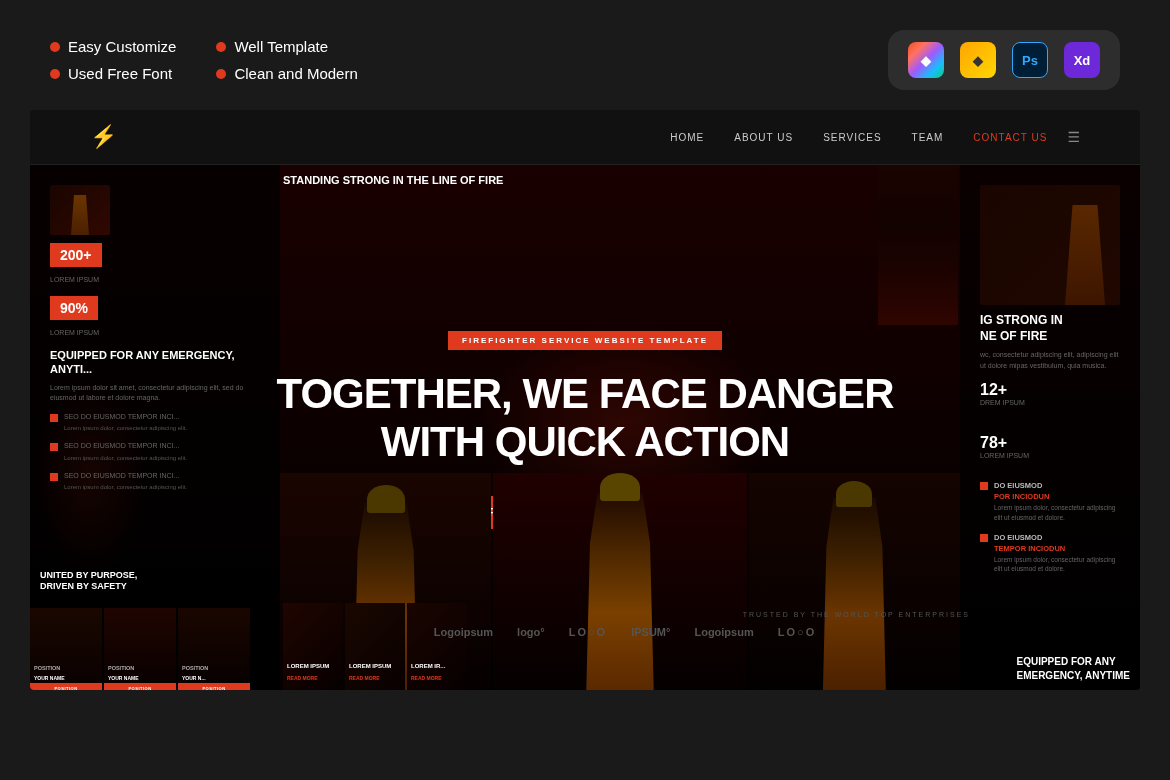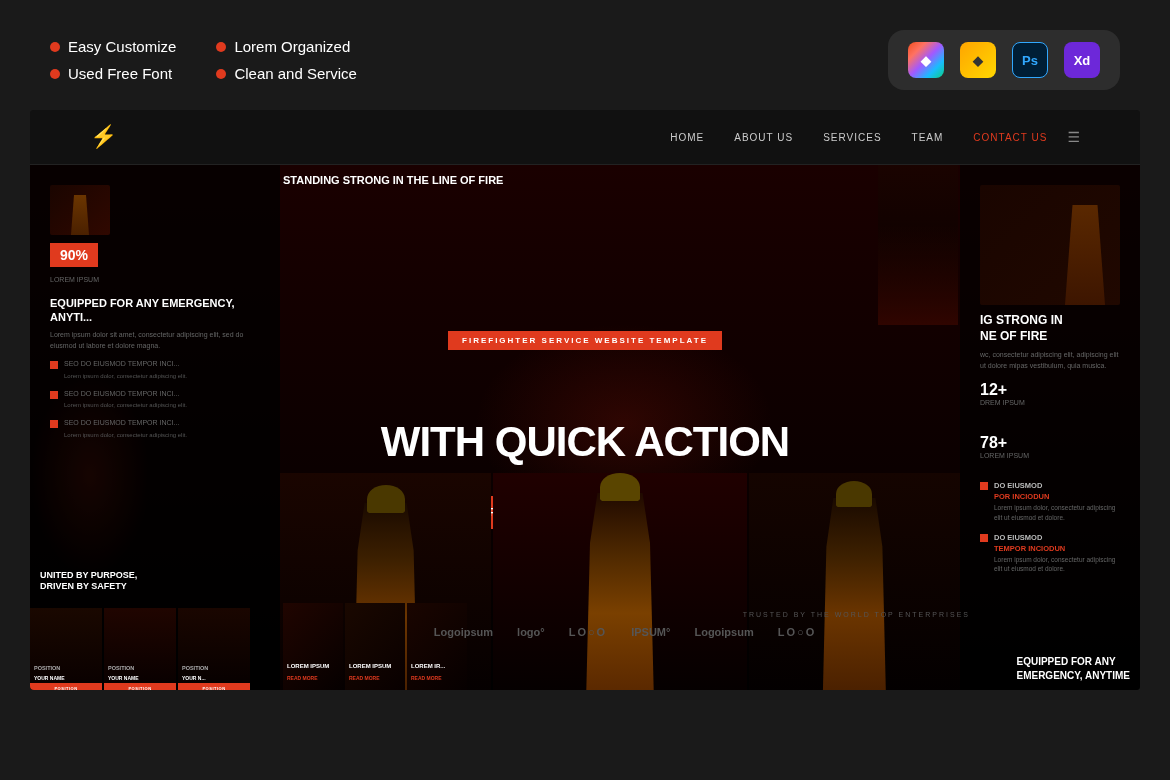--- a/index.html
+++ b/index.html
@@ -371,25 +371,25 @@
         <span>Easy Customize</span>
       </div>
       <div class="feature-item">
         <span class="feature-dot"></span>
         <span>Used Free Font</span>
       </div>
     </div>
     <div class="feature-col">
       <div class="feature-item">
         <span class="feature-dot"></span>
-        <span>Lorem Organized</span>
+        <span>Well Template</span>
       </div>
       <div class="feature-item">
         <span class="feature-dot"></span>
-        <span>Clean and Service</span>
+        <span>Clean and Modern</span>
       </div>
     </div>
   </div>
 
   <div class="tool-icons">
     <div class="tool-icon figma-icon">◆</div>
     <div class="tool-icon sketch-icon">◆</div>
     <div class="tool-icon ps-icon">Ps</div>
     <div class="tool-icon xd-icon">Xd</div>
   </div>
@@ -414,20 +414,24 @@
     <div class="bg-firefighter"></div>
     <div class="red-glow-left"></div>
     <div class="red-glow-center"></div>
 
     <div class="hero-left-panel">
 
       <div style="width:60px;height:50px;background:linear-gradient(135deg,#1a0500,#300800);border-radius:2px;margin-bottom:8px;position:relative;overflow:hidden;">
         <div style="position:absolute;bottom:0;left:50%;transform:translateX(-50%);width:30px;height:40px;background:linear-gradient(to top,#4a2000,#6b3500);clip-path:polygon(30% 0%,70% 0%,80% 100%,20% 100%);"></div>
       </div>
 
+      <div style="margin-bottom:10px;">
+        <div class="stat-badge">200+</div>
+        <div class="side-text">LOREM IPSUM</div>
+      </div>
 
       <div style="margin-bottom:10px;">
         <div class="stat-badge">90%</div>
         <div class="side-text">LOREM IPSUM</div>
       </div>
 
       <div class="side-title">EQUIPPED FOR ANY EMERGENCY, ANYTI...</div>
       <div class="side-text">Lorem ipsum dolor sit amet, consectetur adipiscing elit, sed do eiusmod ut labore et dolore magna.</div>
 
       <div class="list-item-row">
@@ -445,21 +449,21 @@
       <div class="list-item-row">
         <div class="list-dot"></div>
         <div class="side-text">SEO DO EIUSMOD TEMPOR INCI...</div>
       </div>
       <div class="side-text" style="margin-left:14px;font-size:6px;color:#555;margin-top:2px;">Lorem ipsum dolor, consectetur adipiscing elit.</div>
     </div>
 
     <div class="hero-center">
       <div class="hero-tag">FIREFIGHTER SERVICE WEBSITE TEMPLATE</div>
       <div class="hero-title">
-        <br>
+        <span>TOGETHER, WE FACE DANGER</span><br>
         <span>WITH QUICK ACTION</span>
       </div>
       <div class="hero-buttons">
         <button class="btn-primary">EXPLORE NOW</button>
         <button class="btn-outline">CONTACT US</button>
       </div>
     </div>
 
     <div class="hero-right-panel">
 

